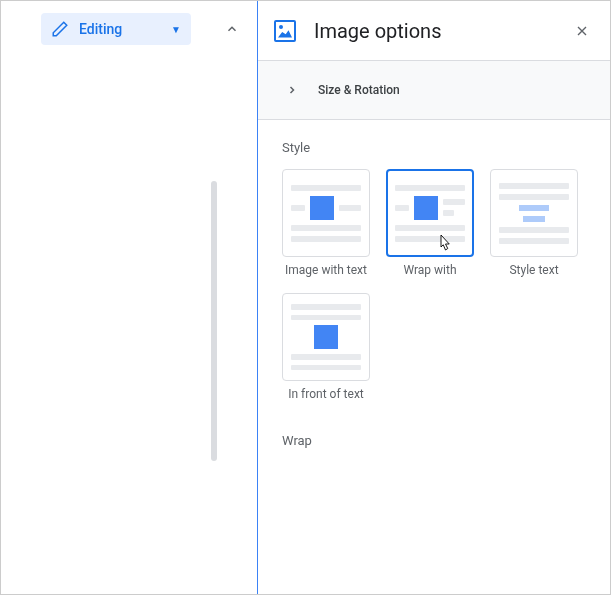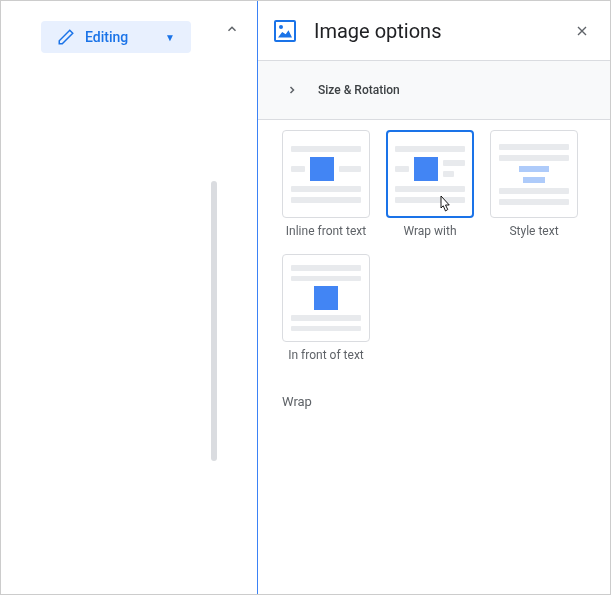--- a/index.html
+++ b/index.html
@@ -24,23 +24,22 @@
     .editing-btn {
       position: absolute;
       top: 12px;
       left: 40px;
       width: 150px;
       height: 32px;
       background: #e8f0fe;
       border-radius: 4px;
       display: flex;
       align-items: center;
-      padding: 0 16px;
-      cursor: pointer;
-      margin-top: 8px;
+      padding: 0 10px;
+      cursor: pointer;
     }
     .editing-btn .pencil {
       width: 18px;
       height: 18px;
       margin-right: 10px;
     }
     .editing-btn .label {
       color: #1a73e8;
       font-size: 14px;
       font-weight: 500;
@@ -277,35 +276,36 @@
         <svg width="12" height="12" viewBox="0 0 24 24" fill="none" stroke="#5f6368" stroke-width="3">
           <path d="M9 6l6 6-6 6"></path>
         </svg>
       </div>
       <div class="section-title">Size &amp; Rotation</div>
     </div>
   </div>
 
   <div class="section" style="border-bottom:none;">
     <div class="section-body">
+      <div class="subheading">Style</div>
 
       <div class="style-grid">
 
         <div class="style-col">
           <div class="style-tile">
             <div class="line full"></div>
             <div class="row">
               <div class="line" style="width:14px;"></div>
               <div class="square"></div>
               <div class="line" style="flex:1;"></div>
             </div>
             <div class="line full"></div>
             <div class="line full"></div>
           </div>
-          <div class="style-label">Inline front text</div>
+          <div class="style-label">Image with text</div>
         </div>
 
         <div class="style-col">
           <div class="style-tile selected">
             <div class="line full"></div>
             <div class="row">
               <div class="line" style="width:14px;"></div>
               <div class="square"></div>
               <div class="stack">
                 <div class="line full"></div>

